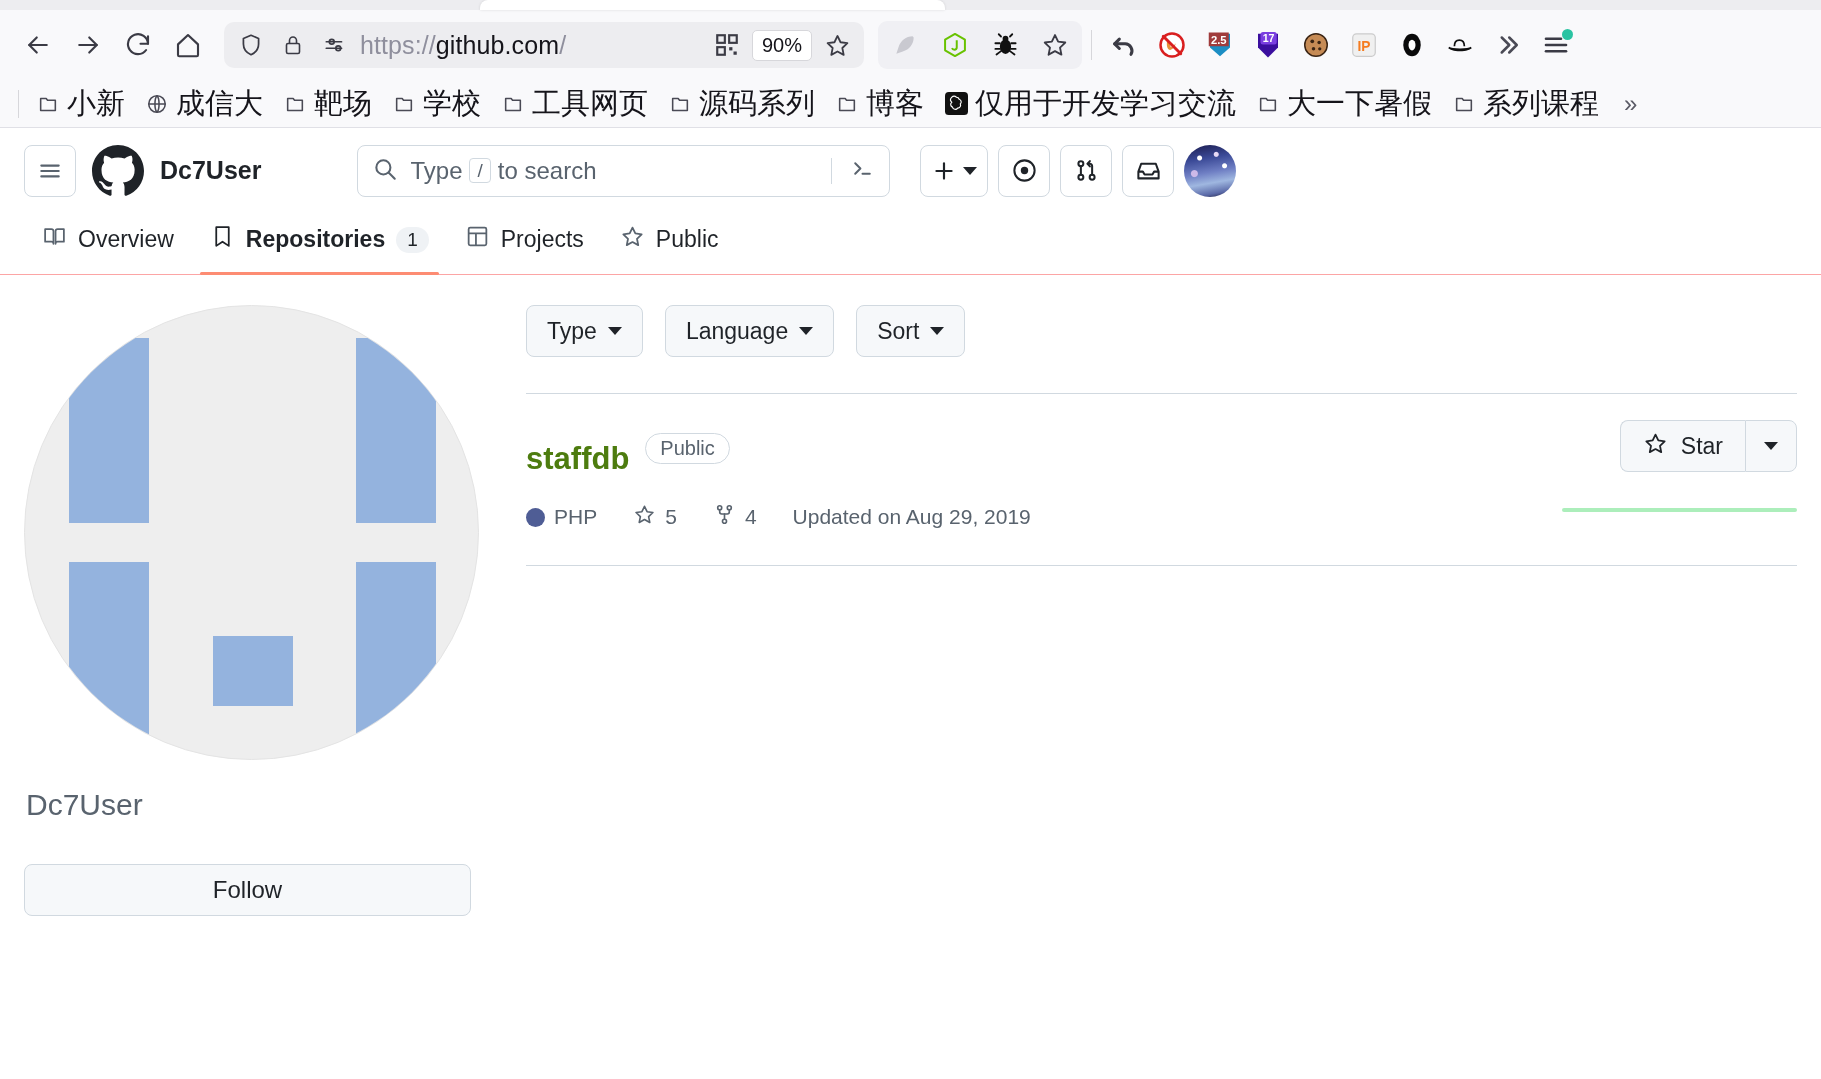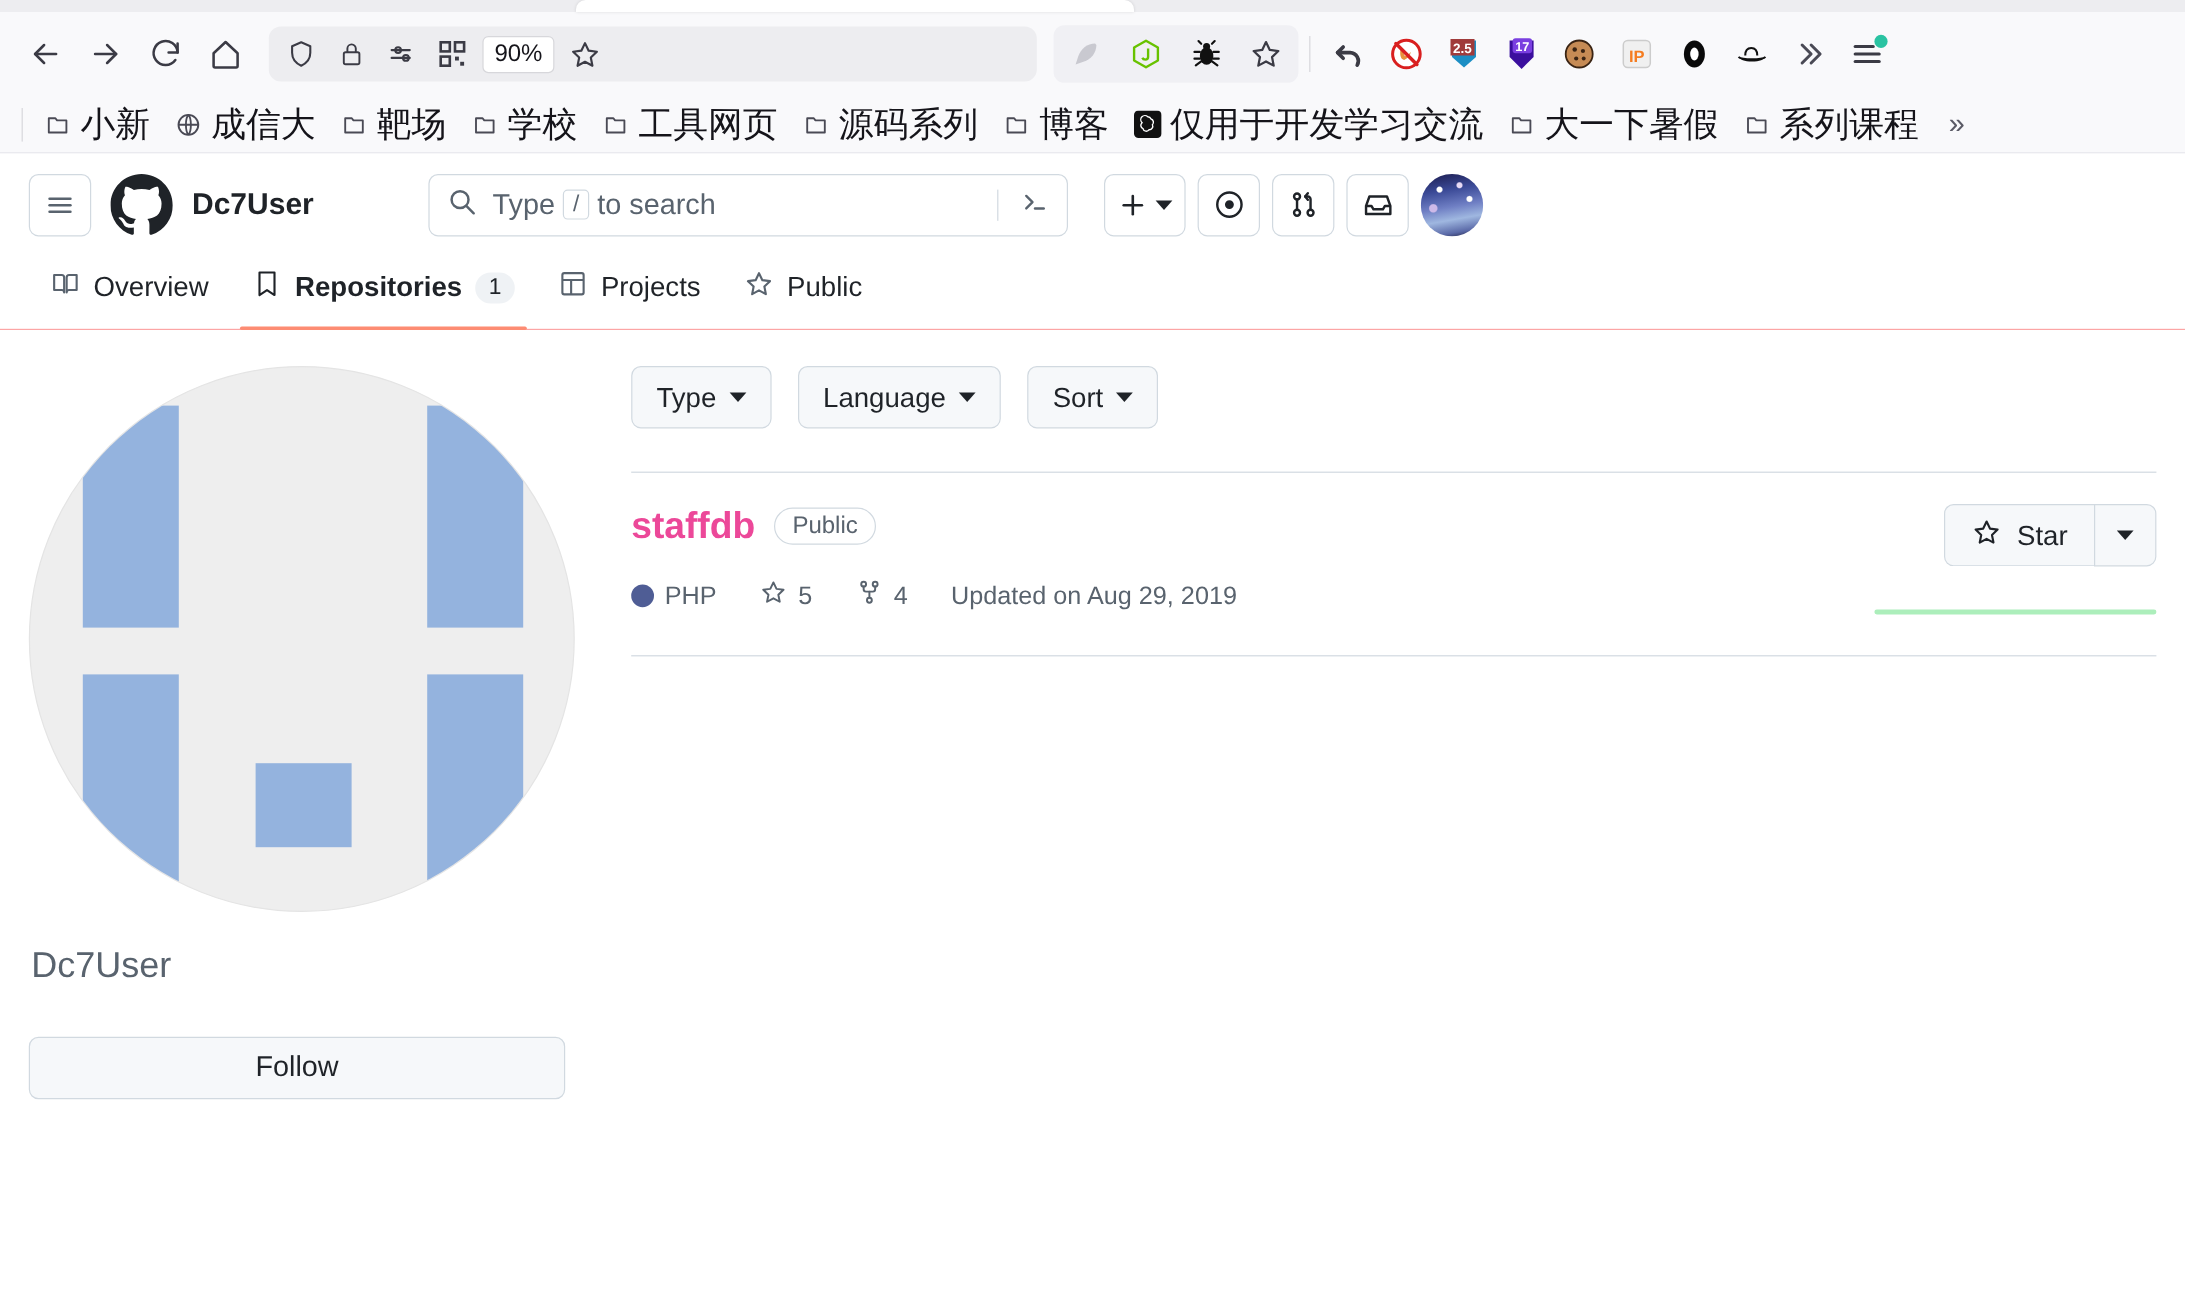--- a/index.html
+++ b/index.html
@@ -165,21 +165,21 @@
     padding: 0 20px; font-size: 23px; color: #1f2328; flex: 0 0 auto;
   }
   .caret { width: 0; height: 0; border-left: 7px solid transparent;
            border-right: 7px solid transparent; border-top: 8px solid #1f2328; }
 
   .repo-sep { height: 1px; background: #d1d9e0; margin-top: 36px; }
 
   .repo-row { display: flex; padding: 26px 0 34px 0; }
   .repo-left { flex: 1 1 auto; min-width: 0; }
   .repo-title-line { display: flex; align-items: center; gap: 16px; }
-  .repo-name { font-size: 31px; color: #ec4899; font-weight: 600; }
+  .repo-name { font-size: 31px; color: #4d7c0f; font-weight: 600; margin-top: 21px; }
   .vis-badge {
     border: 1px solid #d1d9e0; border-radius: 20px; font-size: 20px;
     color: #59636e; padding: 3px 14px;
   }
   .repo-meta { display: flex; align-items: center; gap: 0; margin-top: 26px; font-size: 21px; color: #59636e; }
   .meta-item { display: flex; align-items: center; gap: 9px; margin-right: 36px; }
   .lang-dot { width: 19px; height: 19px; border-radius: 50%; background: #4f5d95; }
 
   .repo-right { flex: 0 0 auto; display: flex; flex-direction: column; align-items: flex-end; }
   .star-group { display: flex; }
@@ -245,20 +245,23 @@
             <path d="M8.5 10.5V7.5a3.5 3.5 0 0 1 7 0v3"></path>
           </svg>
       </span>
       <span class="ub-icon">
         <svg width="26" height="26" viewBox="0 0 24 24" fill="none" stroke="#3b3b45" stroke-width="1.6" stroke-linecap="round">
             <path d="M4 9h14"></path>
             <path d="M4 15h14"></path>
             <circle cx="9" cy="9" r="2.2"></circle>
             <circle cx="15" cy="15" r="2.2"></circle>
           </svg>
+      </span>
+      <span class="url-text">
+        <span class="scheme">https://</span><span>github.com</span><span class="slash">/</span>
       </span>
       <span class="ub-icon">
         <svg width="26" height="26" viewBox="0 0 24 24" fill="#3b3b45">
             <rect x="3" y="3" width="7" height="7" fill="none" stroke="#3b3b45" stroke-width="2"></rect>
             <rect x="14" y="3" width="7" height="7" fill="none" stroke="#3b3b45" stroke-width="2"></rect>
             <rect x="3" y="14" width="7" height="7" fill="none" stroke="#3b3b45" stroke-width="2"></rect>
             <rect x="14" y="14" width="3" height="3"></rect>
             <rect x="18" y="18" width="3" height="3"></rect>
           </svg>
       </span>

